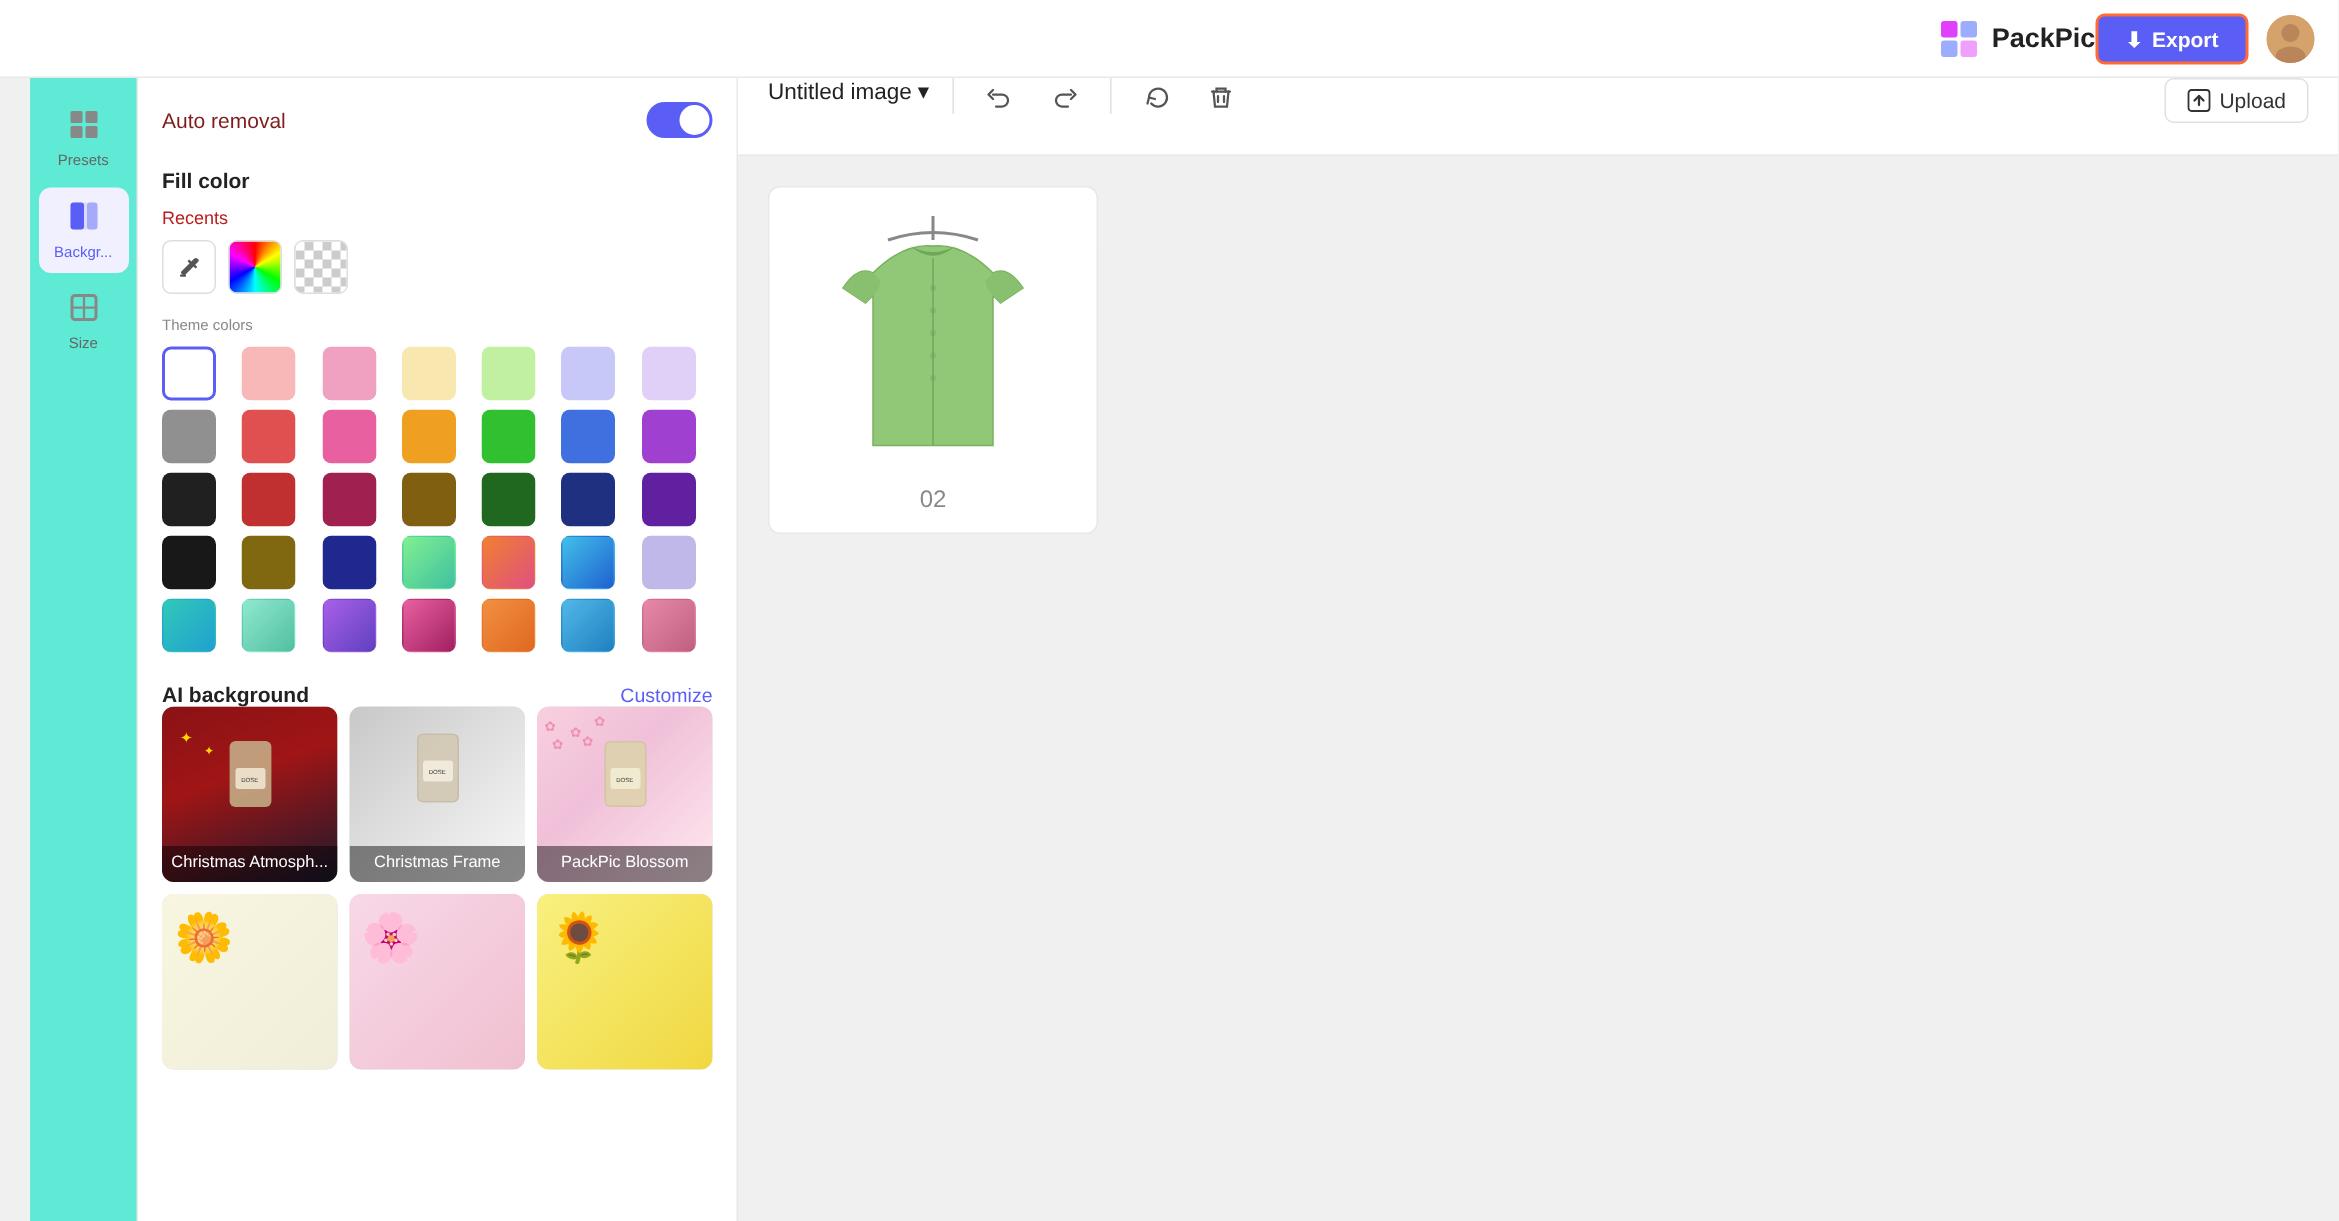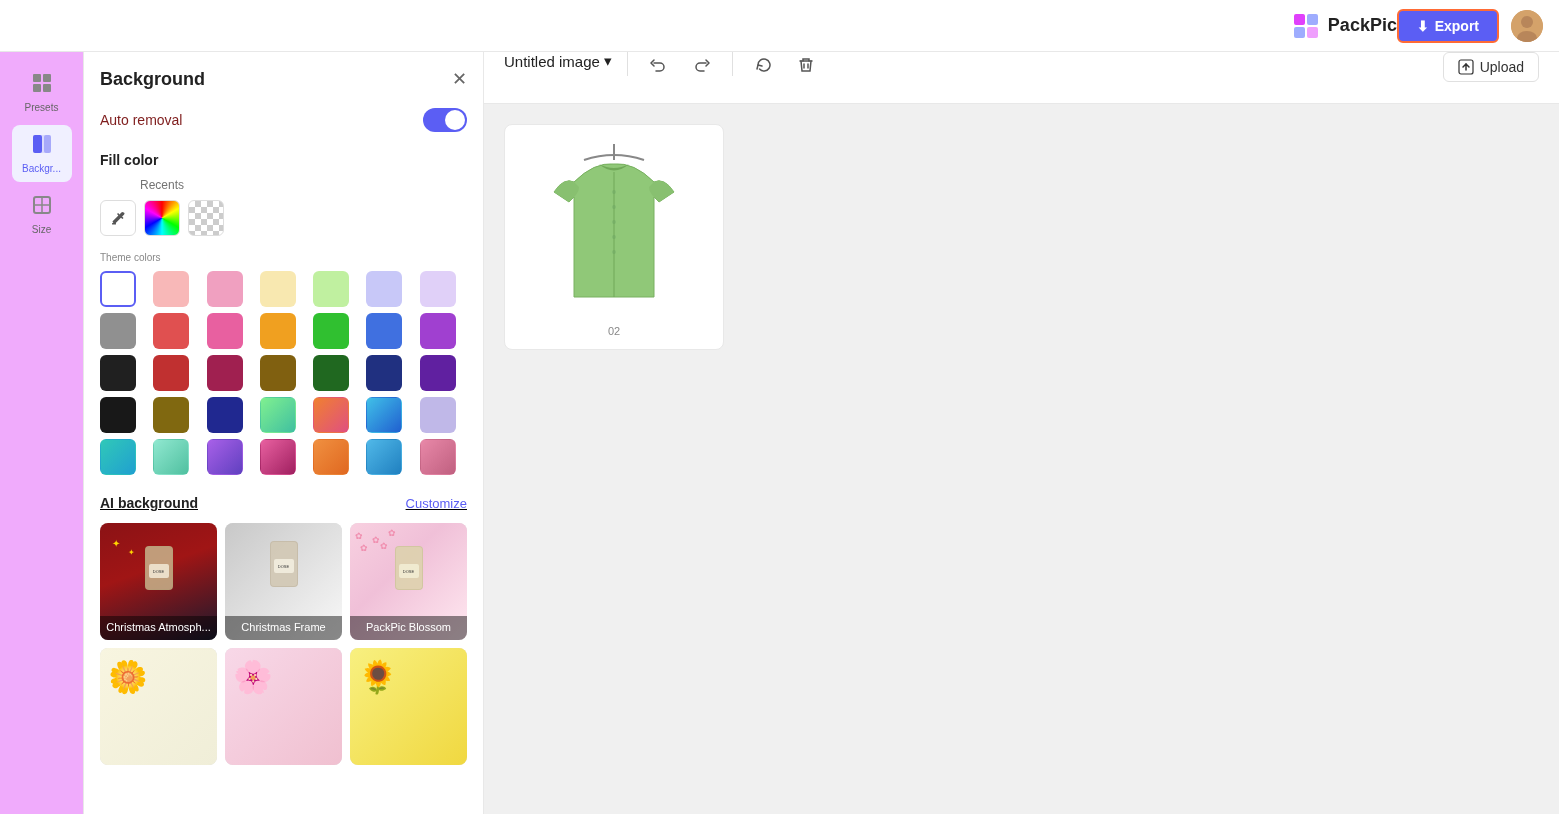--- a/index.html
+++ b/index.html
@@ -61,29 +61,30 @@
 
     
     .main {
       display: flex;
       flex: 1;
       overflow: hidden;
     }
 
     
     .sidebar-icons {
-      width: 84px;
-      background: #f0abfc;
+      width: 72px;
+      background: #5eead4;
       border-right: 1px solid #e8e8e8;
       display: flex;
       flex-direction: column;
       align-items: center;
       padding-top: 12px;
       gap: 4px;
       flex-shrink: 0;
+      margin-left: 20px;
     }
     .sidebar-icon-item {
       display: flex;
       flex-direction: column;
       align-items: center;
       gap: 3px;
       padding: 8px 6px;
       border-radius: 8px;
       cursor: pointer;
       width: 60px;
@@ -157,23 +158,22 @@
 
     
     .section-title {
       font-size: 14px;
       font-weight: 600;
       color: #222;
       margin-bottom: 10px;
     }
     .recents-label {
       font-size: 12px;
-      color: #737373;
+      color: #b91c1c;
       margin-bottom: 8px;
-      margin-left: 40px;
     }
     .recents-row {
       display: flex;
       gap: 8px;
       margin-bottom: 16px;
       align-items: center;
     }
     .color-tool {
       width: 36px;
       height: 36px;
@@ -224,22 +224,20 @@
     }
     .color-swatch.selected {
       border: 2px solid #5b5ef4;
     }
 
     
     .ai-bg-header {
       display: flex;
       justify-content: space-between;
       align-items: center;
-      margin-bottom: 12px;
-      text-decoration: underline;
     }
     .ai-bg-title {
       font-size: 14px;
       font-weight: 600;
       color: #222;
     }
     .customize-link {
       font-size: 13px;
       color: #5b5ef4;
       cursor: pointer;
@@ -349,21 +347,21 @@
       overflow: hidden;
       display: flex;
       flex-direction: column;
       align-items: center;
       padding: 12px;
       position: relative;
       cursor: pointer;
       border: 1px solid #e8e8e8;
     }
     .canvas-card-label {
-      font-size: 11px;
+      font-size: 16px;
       color: #888;
       margin-top: 8px;
     }
   </style>
 </head>
 <body>
 
 <div class="header">
   <div class="header-logo">
     <svg class="logo-icon" viewBox="0 0 28 28" fill="none" xmlns="http://www.w3.org/2000/svg">
@@ -419,24 +417,20 @@
           <rect x="3" y="3" width="16" height="16" rx="2" stroke="#888" stroke-width="2" fill="none"></rect>
           <line x1="3" y1="11" x2="19" y2="11" stroke="#888" stroke-width="1.5"></line>
           <line x1="11" y1="3" x2="11" y2="19" stroke="#888" stroke-width="1.5"></line>
         </svg>
       </span>
       <span>Size</span>
     </div>
   </div>
 
   <div class="left-panel">
-    <div class="panel-header">
-      <span class="panel-title">Background</span>
-      <button class="close-btn">✕</button>
-    </div>
 
     <div class="toggle-row">
       <span class="toggle-label">Auto removal</span>
       <div class="toggle">
         <div class="toggle-knob"></div>
       </div>
     </div>
 
     <div class="section-title">Fill color</div>
     <div class="recents-label">Recents</div>

